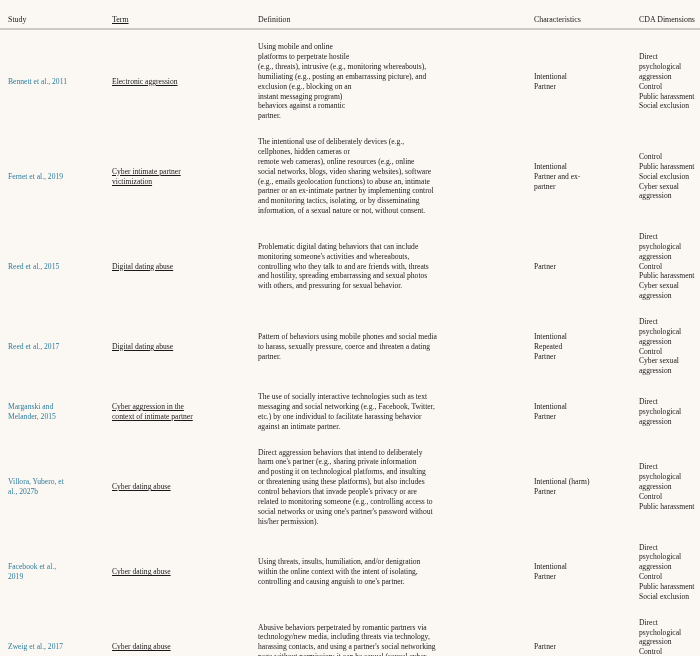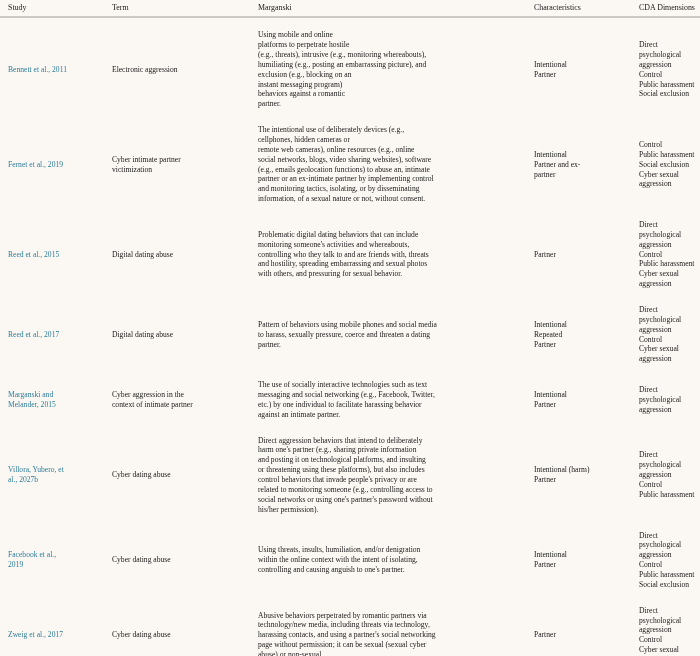--- a/index.html
+++ b/index.html
@@ -26,34 +26,34 @@
     border-collapse: collapse;
     table-layout: fixed;
     font-size: 7.6px;
     line-height: 1.30;
   }
   table.review-table thead th {
     text-align: left;
     font-weight: normal;
     font-size: 7.9px;
     color: #1a1a1a;
-    padding: 3px 6px 3px 0;
+    padding: 15px 6px 3px 0;
     vertical-align: bottom;
     border-bottom: 2px solid #cfc9c4;
   }
   table.review-table tbody td {
     vertical-align: middle;
     padding: 12px 8px 4px 0;
     color: #1a1a1a;
   }
   tbody tr:last-child td {
     border-bottom: 1.5px solid #cfc9c4;
   }
   .col-study  { width: 98px;  padding-left: 8px !important; }
-  .col-term   { width: 140px; }
+  .col-term   { width: 140px; text-decoration: underline; }
   .col-def    { width: 270px; }
   .col-char   { width: 99px; margin-left: 8px;  }
   .col-cda    { width: 93px;  }
   thead .col-study { padding-left: 8px !important; }
   td.study-cell {
     padding-left: 8px;
     color: #2e7d9a;
     vertical-align: middle;
     margin-left: 40px;
   }
@@ -70,21 +70,21 @@
 </style>
 </head>
 <body>
 
 <div class="table-wrap">
   <table class="review-table">
     <thead>
       <tr>
         <th class="col-study">Study</th>
         <th class="col-term">Term</th>
-        <th class="col-def">Marganski</th>
+        <th class="col-def">Definition</th>
         <th class="col-char">Characteristics</th>
         <th class="col-cda">CDA Dimensions</th>
       </tr>
     </thead>
     <tbody id="table-body">
         <tr>
           <td class="study-cell col-study">
             <div class="lines">
               <span>
                 <span class="study-link">Bennett et al., 2011</span>

